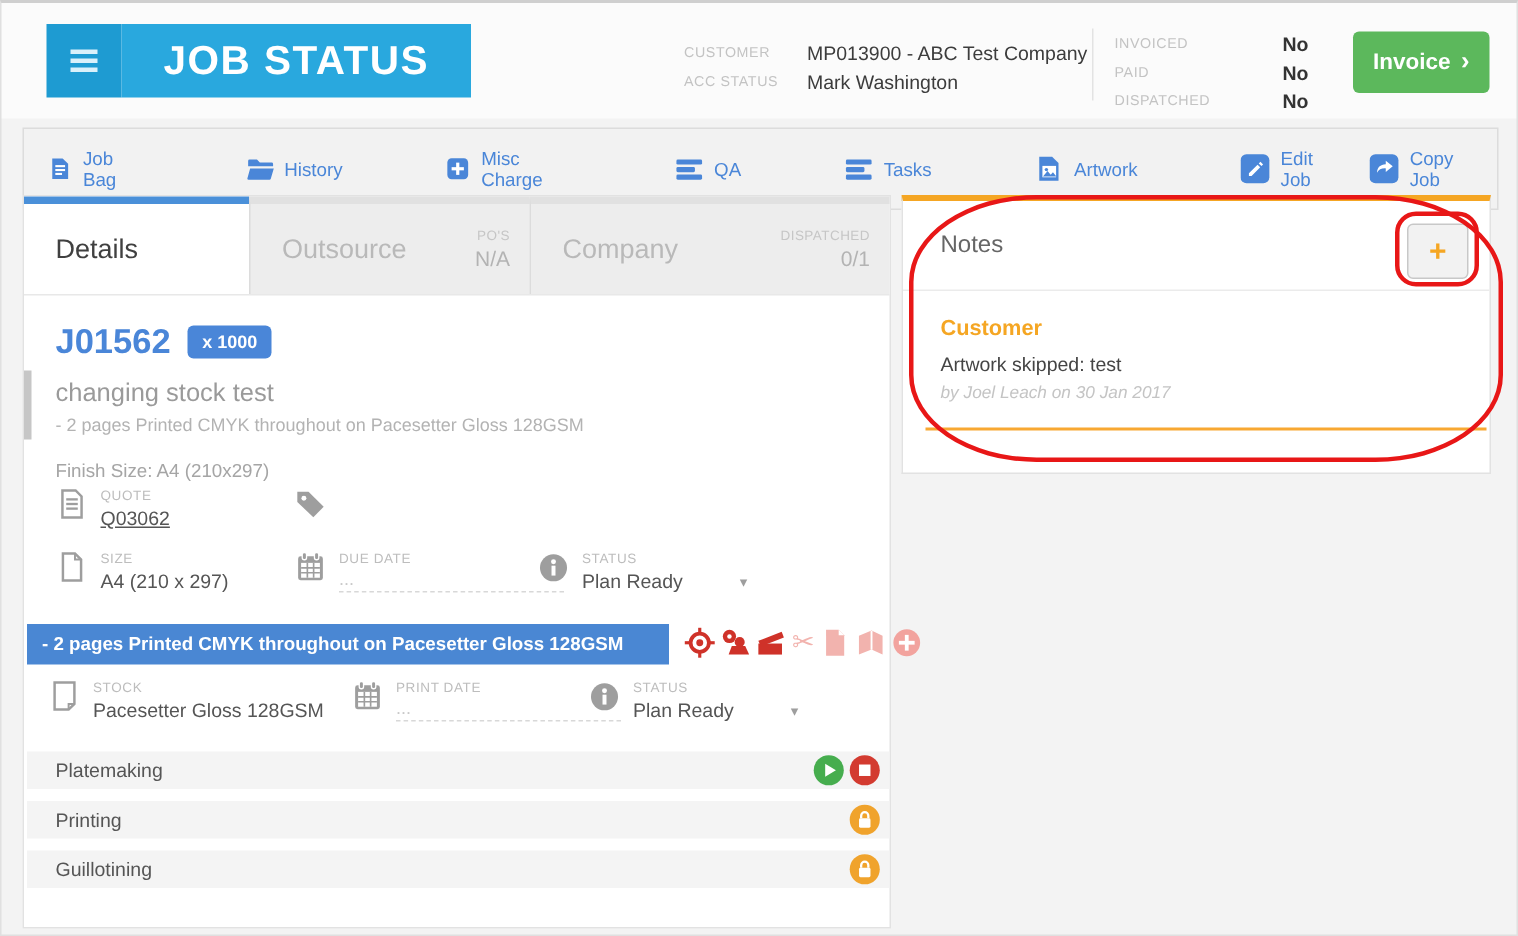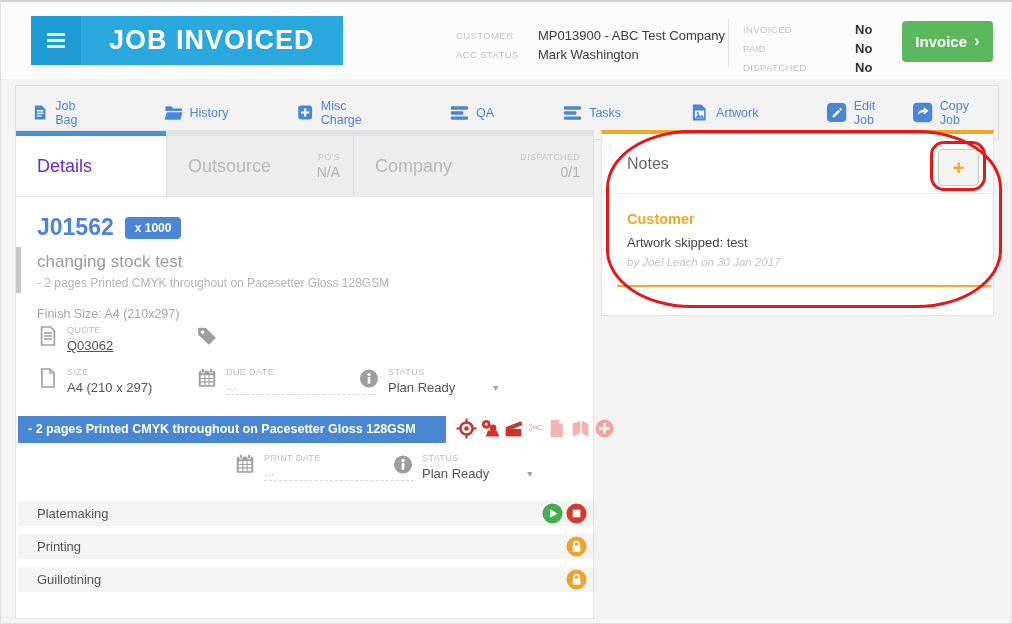--- a/index.html
+++ b/index.html
@@ -38,21 +38,21 @@
   .tb-right .tb-item { margin-right:0; }
   .tb-right svg { width:23px; height:23px; }
 
   
   .card { background:#fff; border:1px solid #e2e2e2; }
   .main-card { position:absolute; left:14px; top:128px; width:579px; height:489px; }
   .tabs { display:flex; height:66px; border-bottom:1px solid #e8e8e8; }
   .tab { display:flex; align-items:center; justify-content:space-between; padding:0 13px 0 21px; cursor:pointer; }
   .tab-label { font-size:18px; }
   .tab-details { width:150px; background:#fff; border-top:5px solid #4a90d9; }
-  .tab-details .tab-label { color:#6d28d9; }
+  .tab-details .tab-label { color:#404040; }
   .tab-inactive { background:#ededed; border-top:5px solid #e1e1e1; border-left:1px solid #dcdcdc; }
   .tab-inactive .tab-label { color:#b9b9b9; }
   .tab-outsource { width:187px; }
   .tab-dispatch { flex:1; }
   .tab-sub { text-align:right; }
   .tab-sub-label { font-size:9px; color:#c6c6c6; letter-spacing:.3px; }
   .tab-sub-value { font-size:14px; color:#b3b3b3; margin-top:2px; }
 
   .scroll-thumb { position:absolute; left:0; top:116px; width:5px; height:46px; background:#c6c6c6; cursor:pointer; }
 
@@ -105,21 +105,21 @@
 </head>
 <body>
 
 <div class="page">
 
   <div class="header-band">
     <div class="title-bar">
       <div class="hamburger">
         <span class="hamb-lines"></span>
       </div>
-      <div class="page-title">JOB INVOICED</div>
+      <div class="page-title">JOB STATUS</div>
     </div>
     <div class="cust-block">
       <span class="mini-label">CUSTOMER</span>
       <span class="cust-value">MP013900 - ABC Test Company</span>
       <span class="mini-label">ACC STATUS</span>
       <span class="cust-value">Mark Washington</span>
     </div>
     <div class="vdiv"></div>
     <div class="flags">
       <span class="mini-label">INVOICED</span>
@@ -339,20 +339,30 @@
         </svg>
       <svg viewBox="0 0 20 20">
           <circle cx="10" cy="10" r="8.5" fill="#f2a39e"></circle>
           <g fill="#fff">
             <rect x="8.8" y="5" width="2.4" height="10"></rect>
             <rect x="5" y="8.8" width="10" height="2.4"></rect>
           </g>
         </svg>
     </div>
 
+    <div class="field" style="left:16px; top:322px;">
+      <svg viewBox="0 0 20 20">
+          <path fill="#fff" stroke="#9e9e9e" stroke-width="1.5" d="M4 1.8h12v13l-3.5 3.4H4z"></path>
+          <path fill="none" stroke="#9e9e9e" stroke-width="1.2" d="M16 14.8h-3.5v3.4"></path>
+        </svg>
+      <div>
+        <div class="f-label">STOCK</div>
+        <div class="f-value">Pacesetter Gloss 128GSM</div>
+      </div>
+    </div>
     <div class="field" style="left:218px; top:322px;">
       <svg viewBox="0 0 20 20">
           <rect x="2.5" y="3.5" width="15" height="14.5" rx="1.5" fill="#9e9e9e"></rect>
           <rect x="5" y="1.2" width="2.6" height="4.4" rx="1.2" fill="#9e9e9e" stroke="#fff" stroke-width=".8"></rect>
           <rect x="12.4" y="1.2" width="2.6" height="4.4" rx="1.2" fill="#9e9e9e" stroke="#fff" stroke-width=".8"></rect>
           <rect x="4.3" y="7.5" width="11.4" height="9" fill="#fff"></rect>
           <g stroke="#9e9e9e" stroke-width="1">
             <path d="M4.3 10.5h11.4M4.3 13.5h11.4"></path>
             <path d="M8.1 7.5v9M11.9 7.5v9"></path>
           </g>

